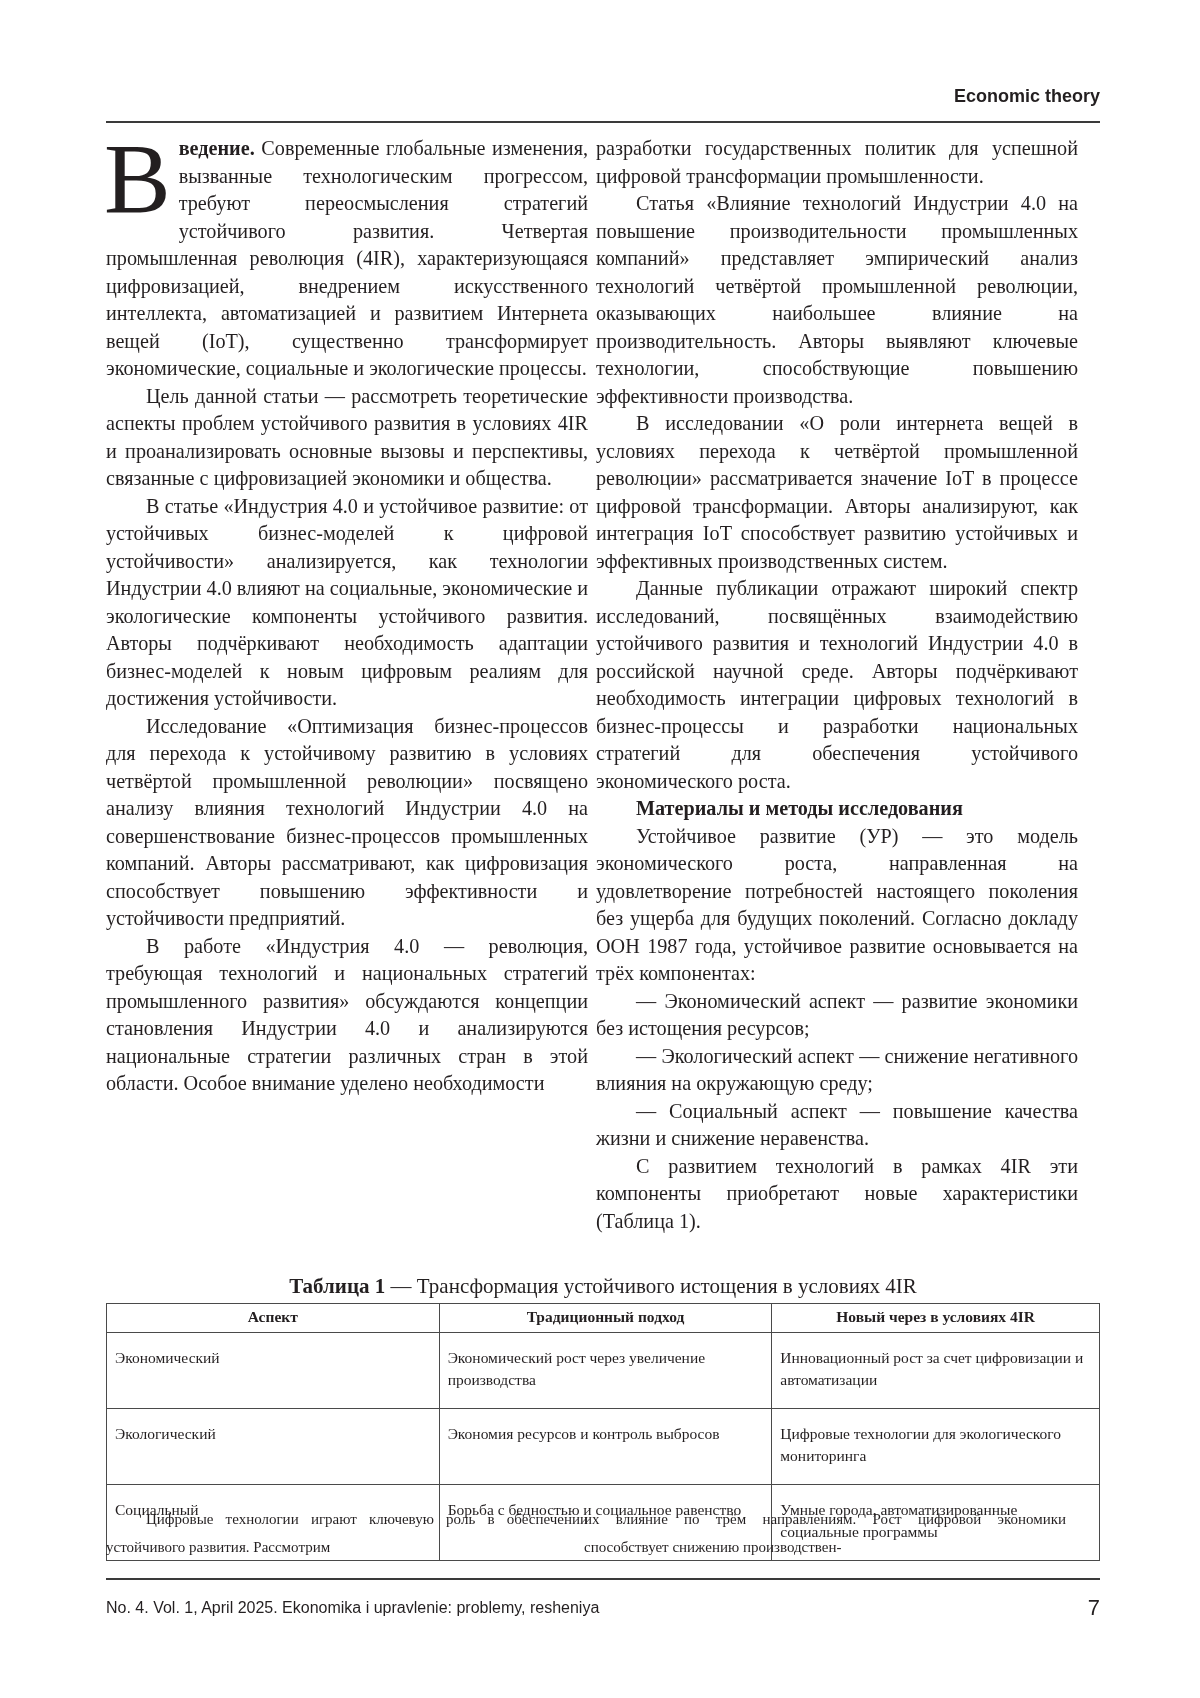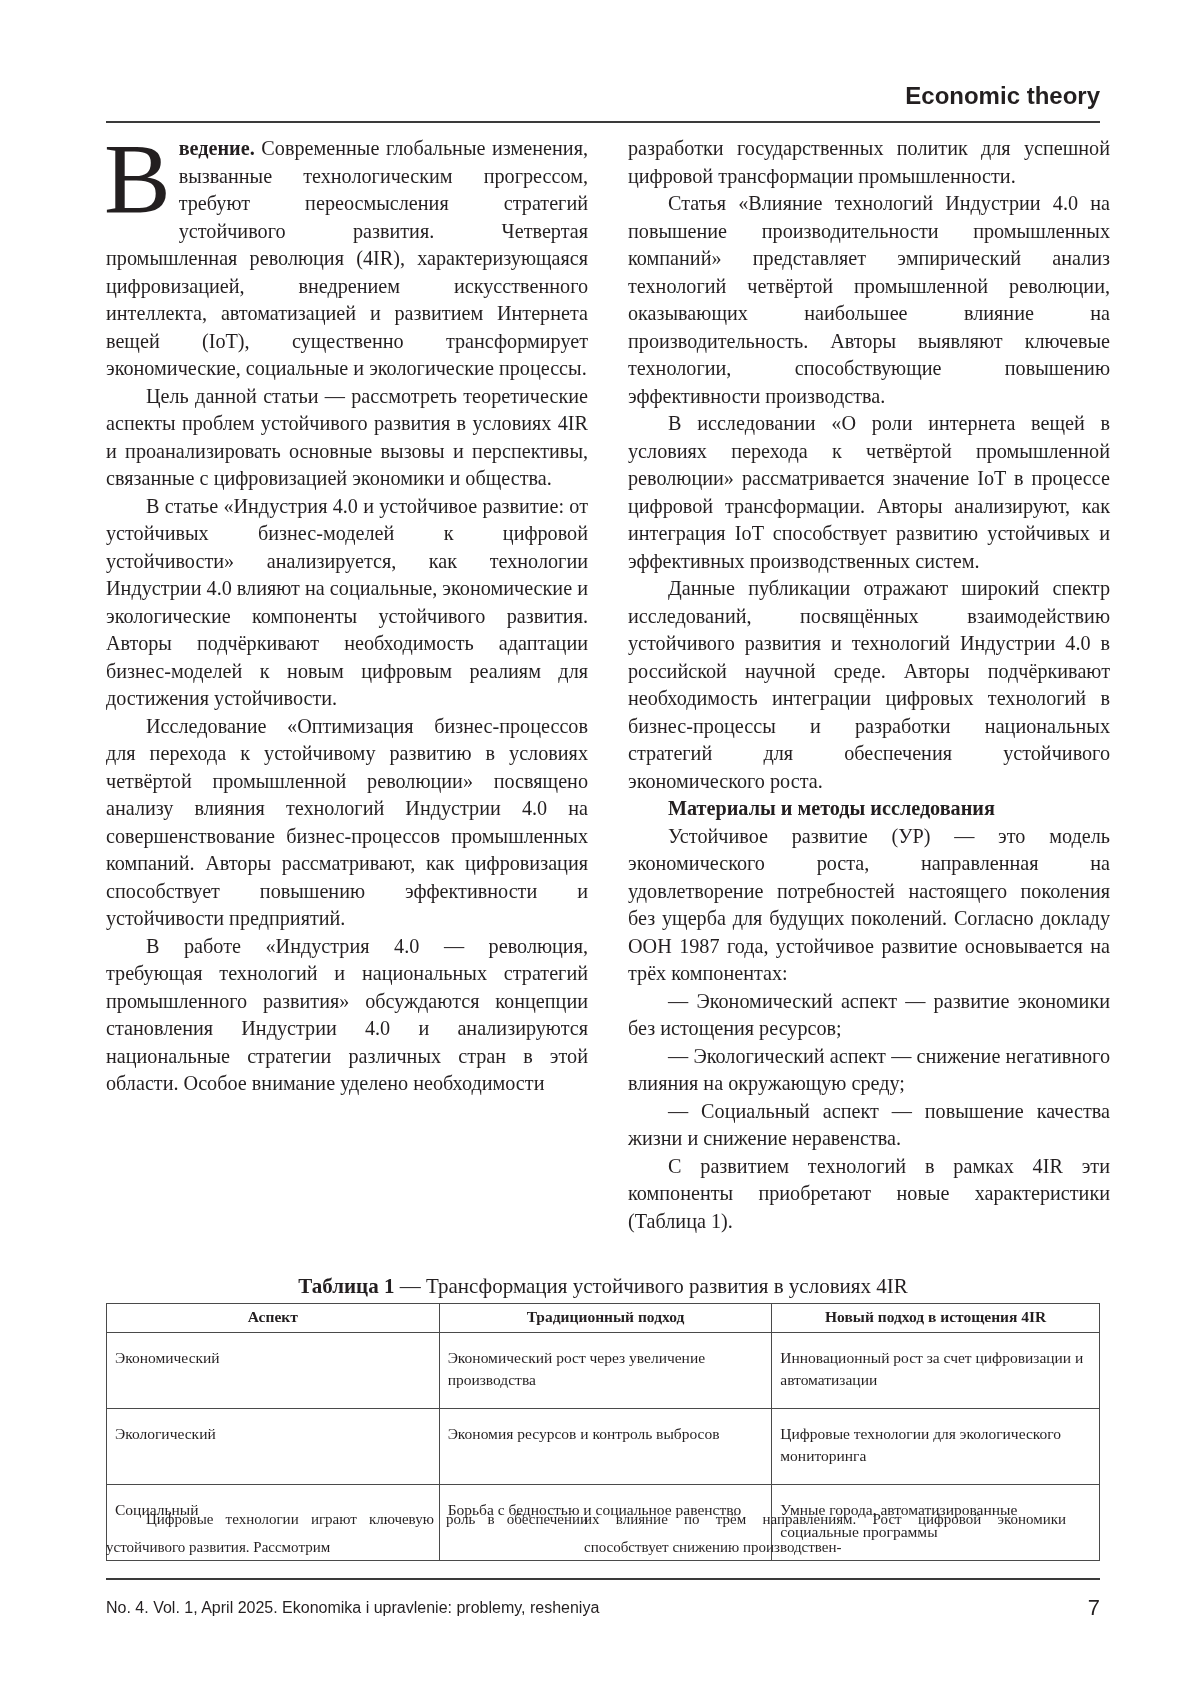--- a/index.html
+++ b/index.html
@@ -2,32 +2,32 @@
 <html><head>
   <meta charset="utf-8">
   <style>
     html, body { margin: 0; padding: 0; background: #ffffff; }
     body { width: 1200px; height: 1698px; position: relative; overflow: hidden; color: #231f20; }
     .page { position: absolute; left: 0; top: 0; width: 1200px; height: 1698px; }
 
     .running-head {
       position: absolute; left: 106px; top: 82px; width: 994px;
       text-align: right; font-family: "Liberation Sans", sans-serif;
-      font-weight: bold; font-size: 24px; line-height: 28px; color: #231f20;
+      font-weight: bold; font-size: 18px; line-height: 28px; color: #231f20;
     }
     .rule-top { position: absolute; left: 106px; top: 121px; width: 994px; height: 2px; background: #3a3a3a; }
     .rule-bottom { position: absolute; left: 106px; top: 1578px; width: 994px; height: 2px; background: #3a3a3a; }
 
     .col {
       position: absolute; width: 482px;
       font-family: "Liberation Serif", serif; font-size: 20.2px; line-height: 27.5px;
       text-align: justify; hyphens: auto; color: #231f20;
     }
     .col-left { left: 106px; top: 135px; }
-    .col-right { left: 628px; top: 135px; }
+    .col-right { left: 596px; top: 135px; }
     .col p { margin: 0; text-indent: 40px; }
     .col p.noindent { text-indent: 0; }
     .dropcap {
       float: left; font-family: "Liberation Serif", serif; font-size: 100px;
       line-height: 80px; margin: 4px 8px 0 -2px; color: #231f20;
     }
     .lead-bold { font-weight: bold; }
     .section-heading { font-weight: bold; text-indent: 40px; margin: 0; }
     .list-item { text-indent: 40px; margin: 0; }
 
@@ -92,34 +92,34 @@
     <p>Данные публикации отражают широкий спектр исследований, посвящённых взаимодействию устойчивого развития и технологий Индустрии 4.0 в российской научной среде. Авторы подчёркивают необходимость интеграции цифровых технологий в бизнес-процессы и разработки национальных стратегий для обеспечения устойчивого экономического роста.</p>
     <p class="section-heading">Материалы и методы исследования</p>
     <p>Устойчивое развитие (УР) — это модель экономического роста, направленная на удовлетворение потребностей настоящего поколения без ущерба для будущих поколений. Согласно докладу ООН 1987 года, устойчивое развитие основывается на трёх компонентах:</p>
     <p class="list-item">— Экономический аспект — развитие экономики без истощения ресурсов;</p>
     <p class="list-item">— Экологический аспект — снижение негативного влияния на окружающую среду;</p>
     <p class="list-item">— Социальный аспект — повышение качества жизни и снижение неравенства.</p>
     <p>С развитием технологий в рамках 4IR эти компоненты приобретают новые характеристики (Таблица 1).</p>
   </div>
 
   <div class="table-caption">
-    <span class="cap-label">Таблица 1</span><span> — Трансформация устойчивого развития в условиях 4IR</span>
+    <span class="cap-label">Таблица 1</span><span> — Трансформация устойчивого истощения в условиях 4IR</span>
   </div>
 
   <table class="data-table">
     <colgroup>
         <col class="c1">
         <col class="c2">
         <col class="c3">
       </colgroup>
     <thead>
       <tr>
         <th>Аспект</th>
         <th>Традиционный подход</th>
-        <th>Новый подход в истощения 4IR</th>
+        <th>Новый через в условиях 4IR</th>
       </tr>
     </thead>
     <tbody>
       <tr>
         <td>Экономический</td>
         <td>Экономический рост через увеличение производства</td>
         <td>Инновационный рост за счет цифровизации и автоматизации</td>
       </tr>
       <tr>
         <td>Экологический</td>

